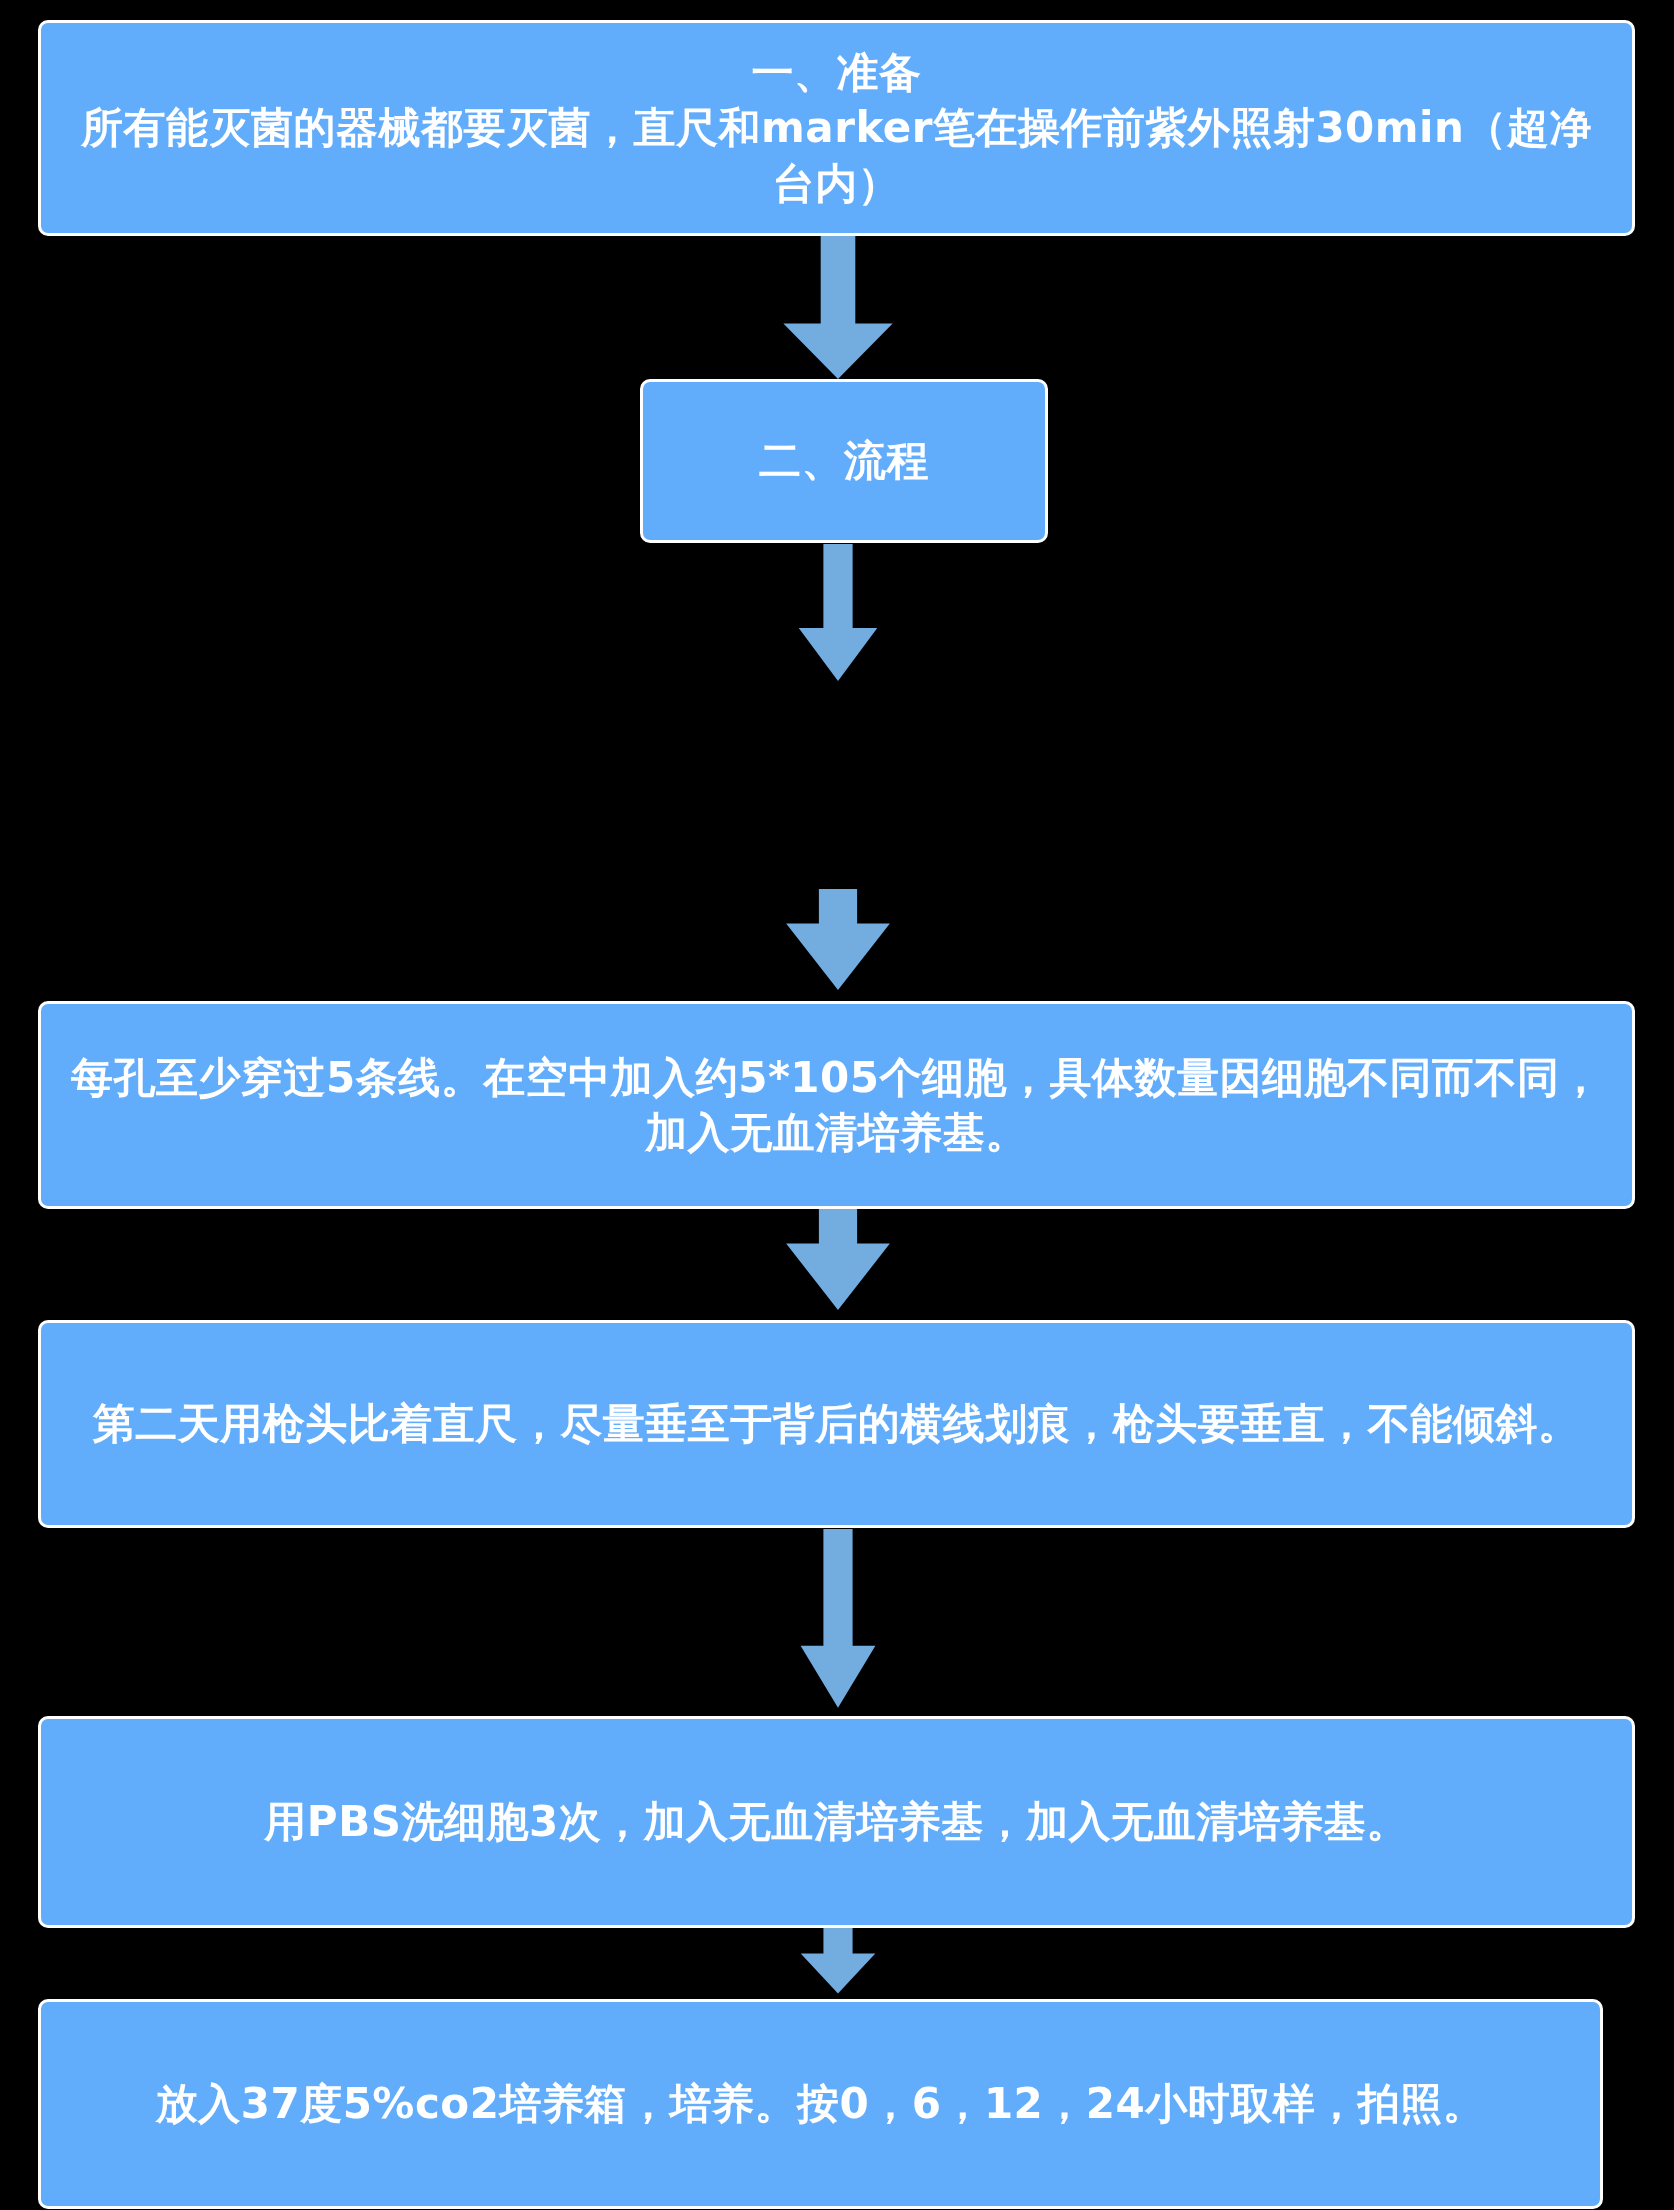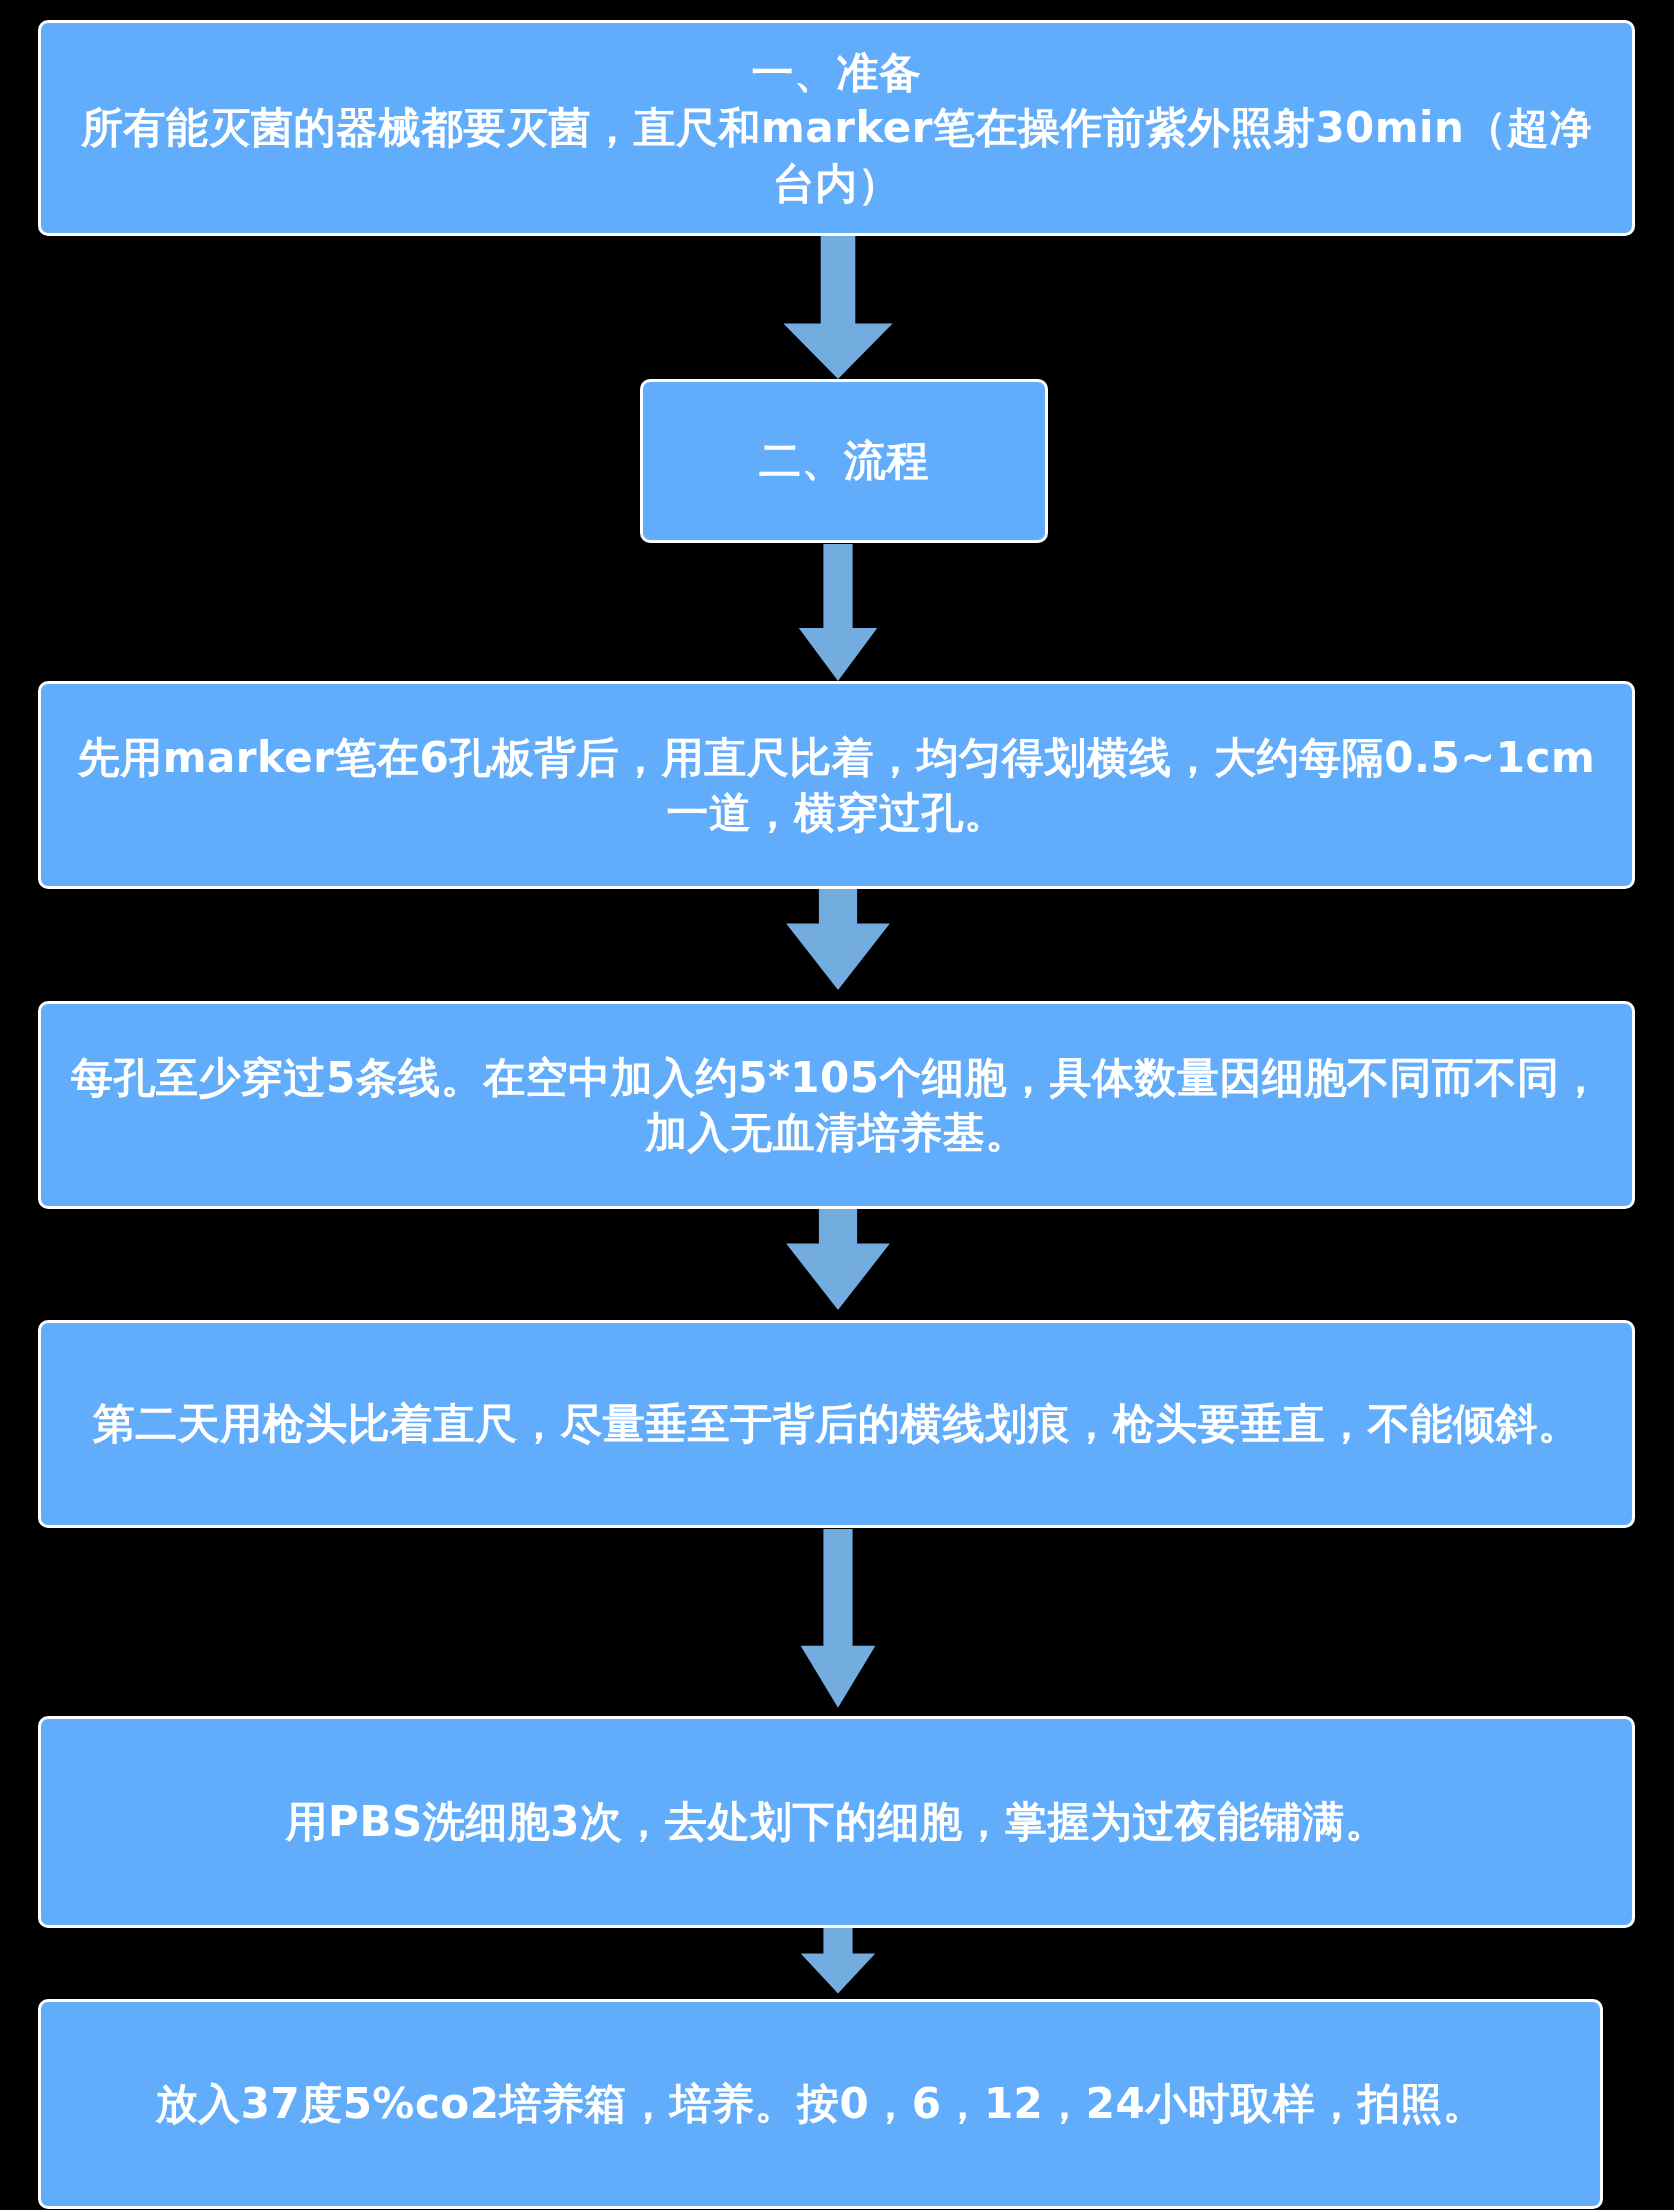--- a/index.html
+++ b/index.html
@@ -74,23 +74,20 @@
   <div class="node n2">
     <span class="txt">二、流程</span>
   </div>
 
   <div class="arrow a2" style="left:783px; top:544px; width:110px; height:137px;">
     <svg width="110" height="137" viewBox="0 0 120 150" xmlns="http://www.w3.org/2000/svg" aria-hidden="true">
       <polygon points="44,0 76,0 76,92 103,92 60,150 17,92 44,92" fill="#73acdf"></polygon>
     </svg>
   </div>
 
-  <div class="node n3">
-    <span class="txt">先用marker笔在6孔板背后，用直尺比着，均匀得划横线，大约每隔0.5~1cm一道，横穿过孔。</span>
-  </div>
 
   <div class="arrow a3" style="left:783px; top:889px; width:110px; height:111px;">
     <svg width="110" height="111" viewBox="0 0 120 122" xmlns="http://www.w3.org/2000/svg" aria-hidden="true">
       <polygon points="39,0 81,0 81,38 117,38 60,111 3,38 39,38" fill="#73acdf"></polygon>
     </svg>
   </div>
 
   <div class="node n4">
     <span class="txt">每孔至少穿过5条线。在空中加入约5*105个细胞，具体数量因细胞不同而不同，加入无血清培养基。</span>
   </div>
@@ -105,21 +102,21 @@
     <span class="txt">第二天用枪头比着直尺，尽量垂至于背后的横线划痕，枪头要垂直，不能倾斜。</span>
   </div>
 
   <div class="arrow a5" style="left:783px; top:1529px; width:110px; height:187px;">
     <svg width="110" height="187" viewBox="0 0 120 205" xmlns="http://www.w3.org/2000/svg" aria-hidden="true">
       <polygon points="44,0 76,0 76,128 101,128 60,196 19,128 44,128" fill="#73acdf"></polygon>
     </svg>
   </div>
 
   <div class="node n6">
-    <span class="txt">用PBS洗细胞3次，去处划下的细胞，掌握为过夜能铺满。</span>
+    <span class="txt">用PBS洗细胞3次，加入无血清培养基，加入无血清培养基。</span>
   </div>
 
   <div class="arrow a6" style="left:783px; top:1928px; width:110px; height:71px;">
     <svg width="110" height="71" viewBox="0 0 120 78" xmlns="http://www.w3.org/2000/svg" aria-hidden="true">
       <polygon points="44,0 76,0 76,28 101,28 60,72 19,28 44,28" fill="#73acdf"></polygon>
     </svg>
   </div>
 
   <div class="node n7">
     <span class="txt">放入37度5%co2培养箱，培养。按0，6，12，24小时取样，拍照。</span>

